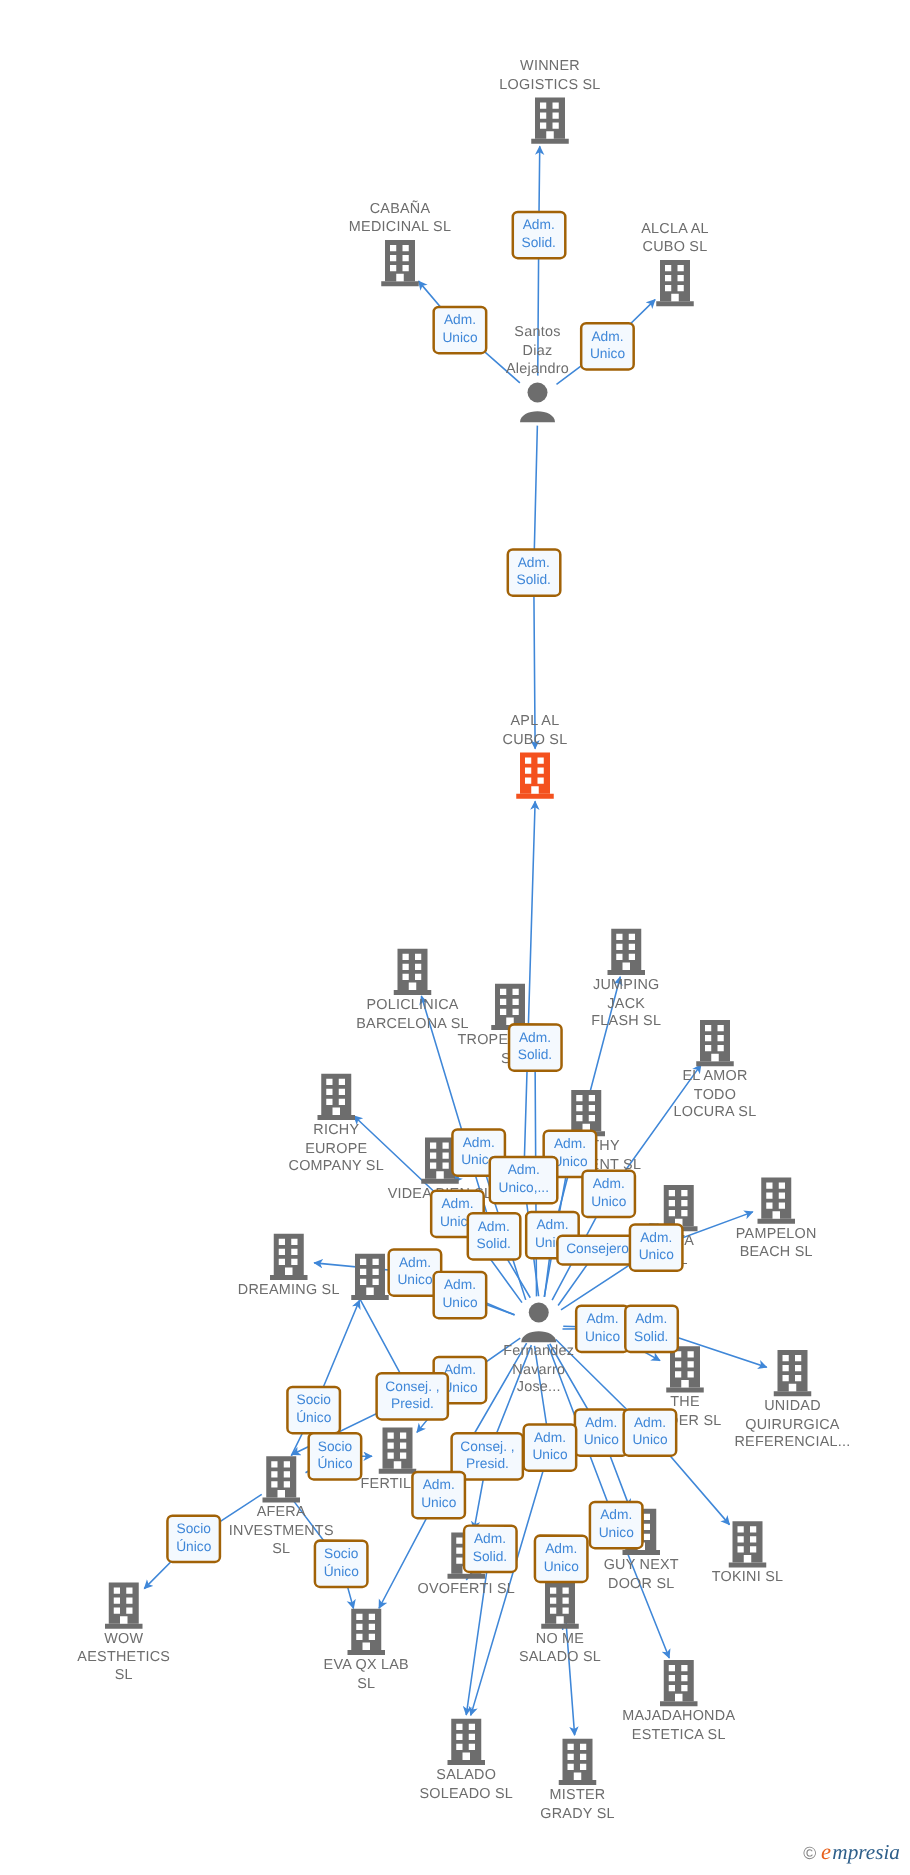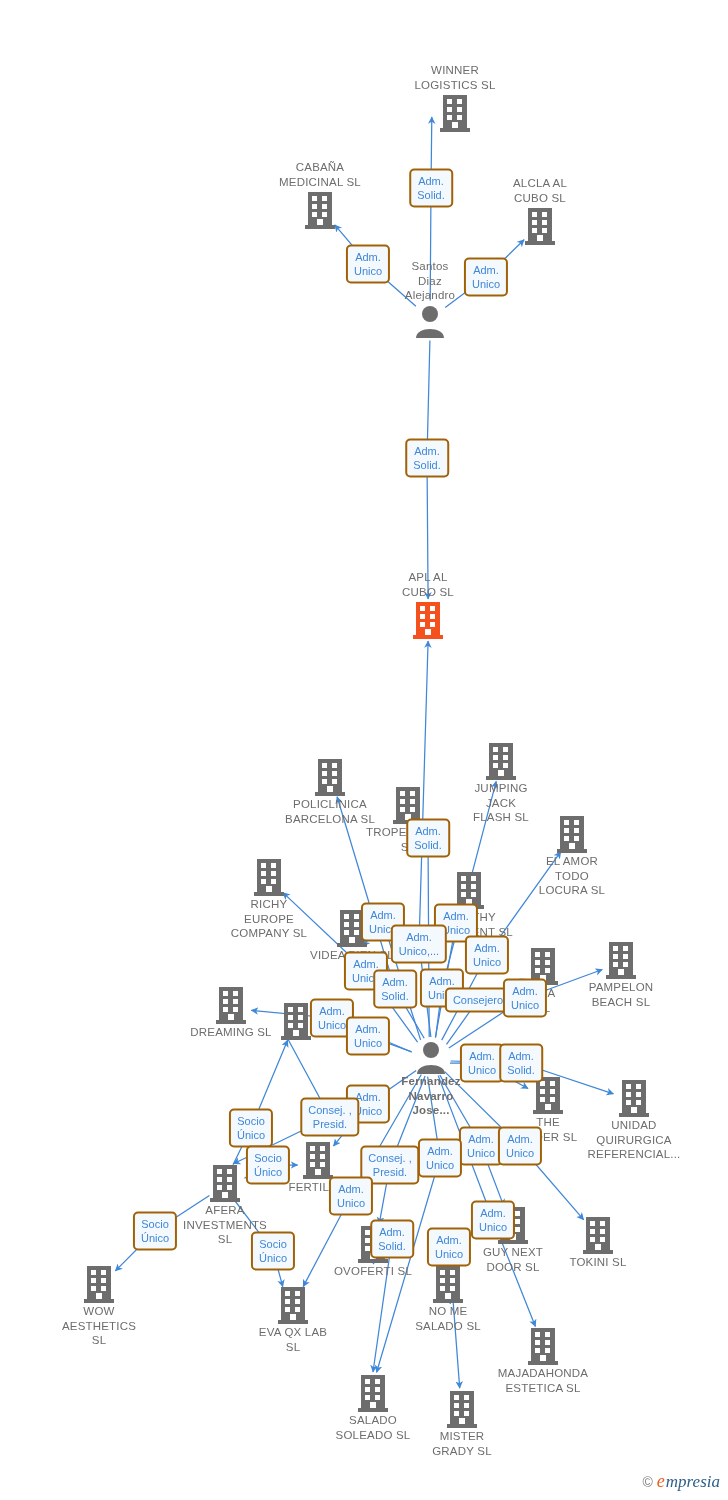--- a/index.html
+++ b/index.html
@@ -127,21 +127,21 @@
         <path d="M421.3,1074.5 L351.0,1196.0 L303.2,1286.6" marker-end="url(#arrow)"></path>
         <path d="M209.4,1195.5 L155.0,1231.0 L115.4,1270.9" marker-end="url(#arrow)"></path>
         <path d="M438.2,1075.6 L493.0,1220.0 L535.4,1326.4" marker-end="url(#arrow)"></path>
         <path d="M373.0,1264.0 L392.0,1239.0 L373.0,1372.0" marker-end="url(#arrow)"></path>
         <path d="M234.7,1200.5 L273.0,1251.0 L282.8,1286.7" marker-end="url(#arrow)"></path>
         <path d="M450.2,1303.9 L449.0,1247.0 L459.7,1388.1" marker-end="url(#arrow)"></path>
       </g>
   </svg>
 
   <div id="nodes-layer">
-      <div class="node label-above" style="left: 455px; top: 46px; margin-top: 17px;">
+      <div class="node label-above" style="left: 440px; top: 46px;">
         <div class="node-label">WINNER
 LOGISTICS  SL</div>
         <div>
           <svg class="node-icon" width="34" height="40" viewBox="0 0 34 40">
             <rect x="5" y="2" width="24" height="33" fill="#6d6d6d"></rect>
             <rect x="2" y="35" width="30" height="4" fill="#6d6d6d"></rect>
             <rect x="9" y="6" width="5" height="5" fill="#fff"></rect>
             <rect x="19" y="6" width="5" height="5" fill="#fff"></rect>
             <rect x="9" y="14" width="5" height="5" fill="#fff"></rect>
             <rect x="19" y="14" width="5" height="5" fill="#fff"></rect>
@@ -392,21 +392,21 @@
             <rect x="9" y="6" width="5" height="5" fill="#fff"></rect>
             <rect x="19" y="6" width="5" height="5" fill="#fff"></rect>
             <rect x="9" y="14" width="5" height="5" fill="#fff"></rect>
             <rect x="19" y="14" width="5" height="5" fill="#fff"></rect>
             <rect x="9" y="22" width="5" height="5" fill="#fff"></rect>
             <rect x="19" y="22" width="5" height="5" fill="#fff"></rect>
             <rect x="14" y="29" width="6" height="6" fill="#fff"></rect>
           </svg>
         </div>
       </div>
-      <div class="node label-below" style="left: 431px; top: 1040px; font-weight: bold;">
+      <div class="node label-below" style="left: 431px; top: 1040px;">
         <div>
           <svg class="node-icon" width="34" height="34" viewBox="0 0 34 34">
             <circle cx="17" cy="10" r="8" fill="#6d6d6d"></circle>
             <path d="M3 34 C3 22 31 22 31 34 Z" fill="#6d6d6d"></path>
           </svg>
         </div>
         <div class="node-label">Fernandez
 Navarro
 Jose...</div>
       </div>

